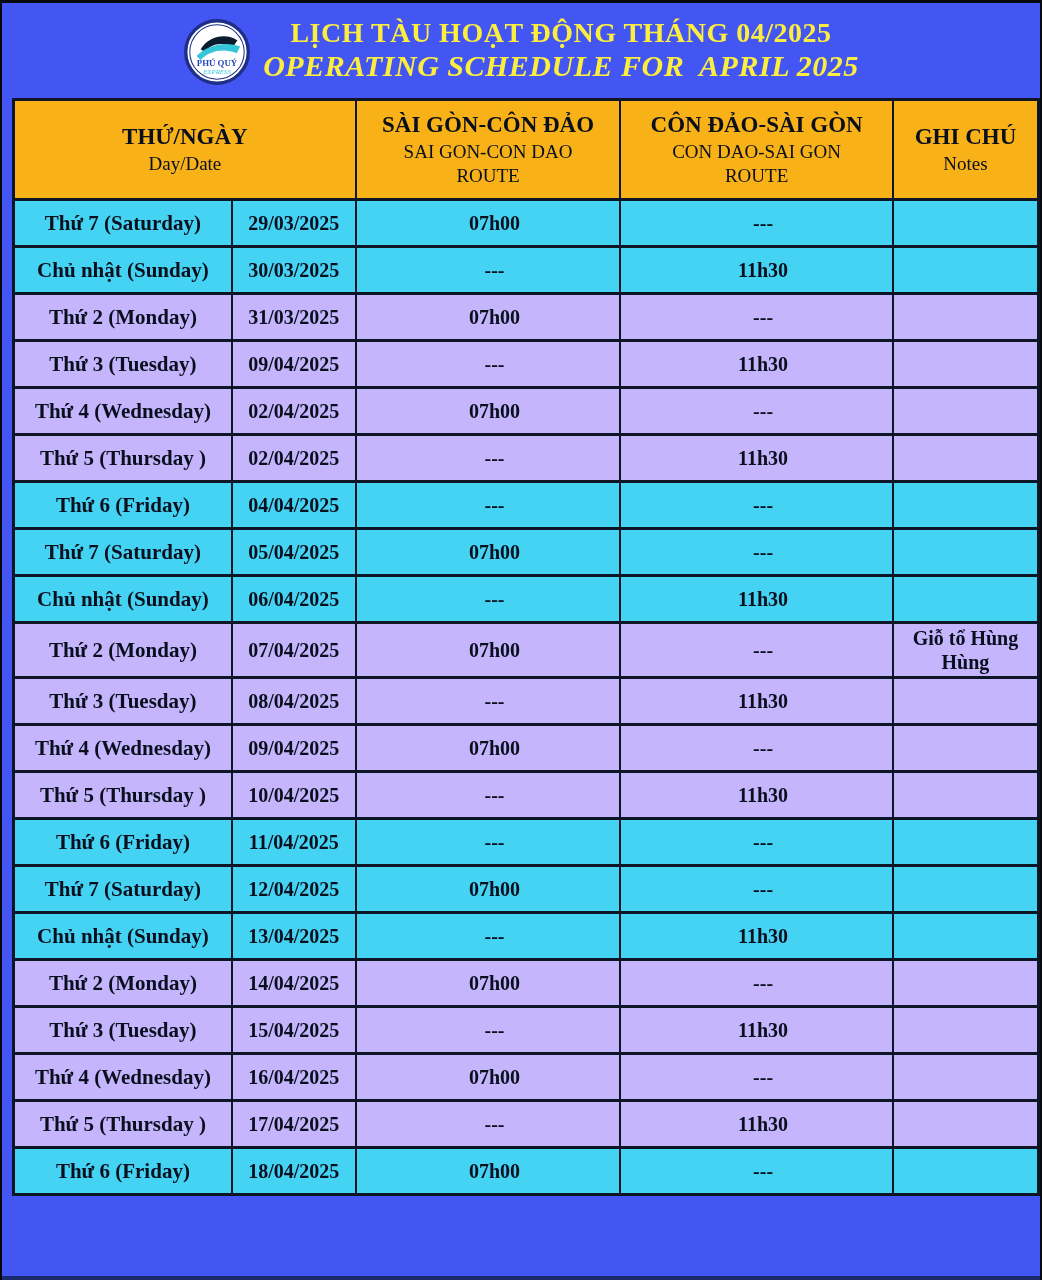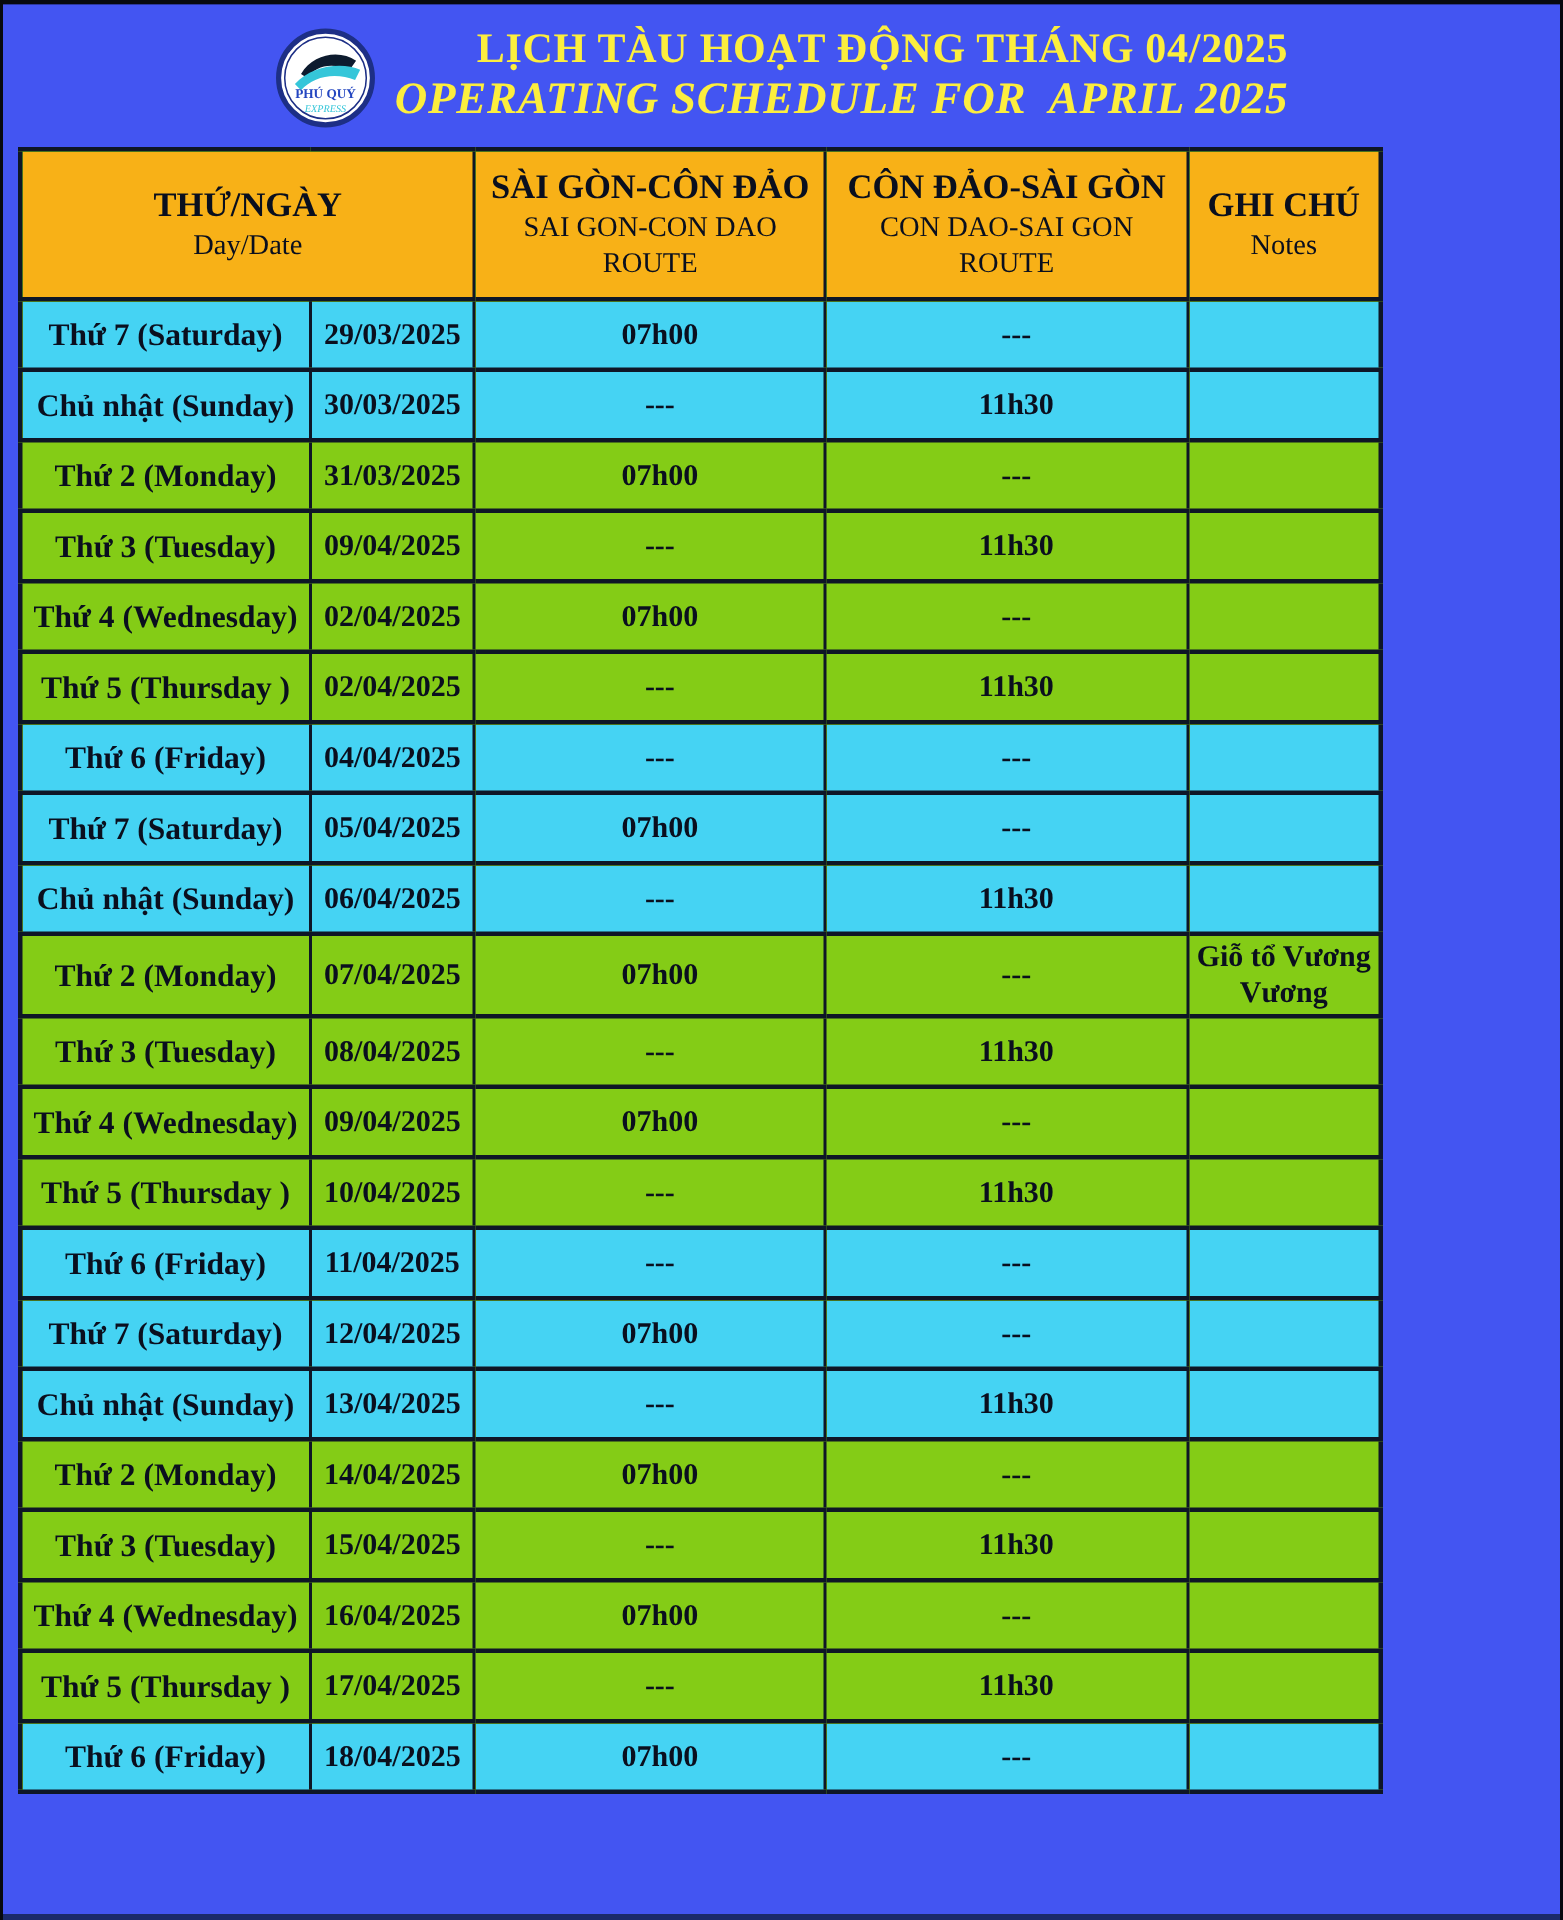--- a/index.html
+++ b/index.html
@@ -24,34 +24,34 @@
   }
   .page{width:100%;height:100%;border-bottom:4px solid #1b2a6b;}
   
   .banner{
     height:95px;
     display:flex;align-items:center;justify-content:center;
     gap:12px;
     background:var(--header-blue);
   }
   .logo{width:68px;height:68px;flex:0 0 auto;margin-top:2px;text-decoration:underline;}
-  .titles{display:flex;flex-direction:column;align-items:flex-end;line-height:1.15;}
+  .titles{display:flex;flex-direction:column;align-items:center;line-height:1.15;}
   .title-vi{
     color:var(--title-yellow);font-weight:bold;font-size:28px;
     white-space:pre;letter-spacing:.5px;
   }
   .title-en{
     color:var(--title-yellow);font-weight:bold;font-size:30px;
     white-space:pre;letter-spacing:.5px;font-style:italic;
   }
   
   table{
-    width:910px;margin:0 10px;
+    width:1028px;margin:0 10px;
     border-collapse:collapse;table-layout:fixed;
-    background:#84cc16;
+    background:#c4b5fd;
     border:3px solid var(--grid-line);
   }
   th,td{
     border:2px solid var(--grid-line);
     border-top-width:3px;border-bottom-width:3px;
     text-align:center;vertical-align:middle;
     color:var(--text-dark);
     overflow:hidden;
   }
   thead th{
@@ -184,21 +184,21 @@
     <td class="c-date">06/04/2025</td>
     <td class="c-time">---</td>
     <td class="c-time">11h30</td>
     <td class="c-note"></td>
   </tr>
         <tr>
     <td class="c-day">Thứ 2 (Monday)</td>
     <td class="c-date">07/04/2025</td>
     <td class="c-time">07h00</td>
     <td class="c-time">---</td>
-    <td class="c-note">Giỗ tổ Vương Vương</td>
+    <td class="c-note">Giỗ tổ Hùng Hùng</td>
   </tr>
         <tr>
     <td class="c-day">Thứ 3 (Tuesday)</td>
     <td class="c-date">08/04/2025</td>
     <td class="c-time">---</td>
     <td class="c-time">11h30</td>
     <td class="c-note"></td>
   </tr>
         <tr>
     <td class="c-day">Thứ 4 (Wednesday)</td>

